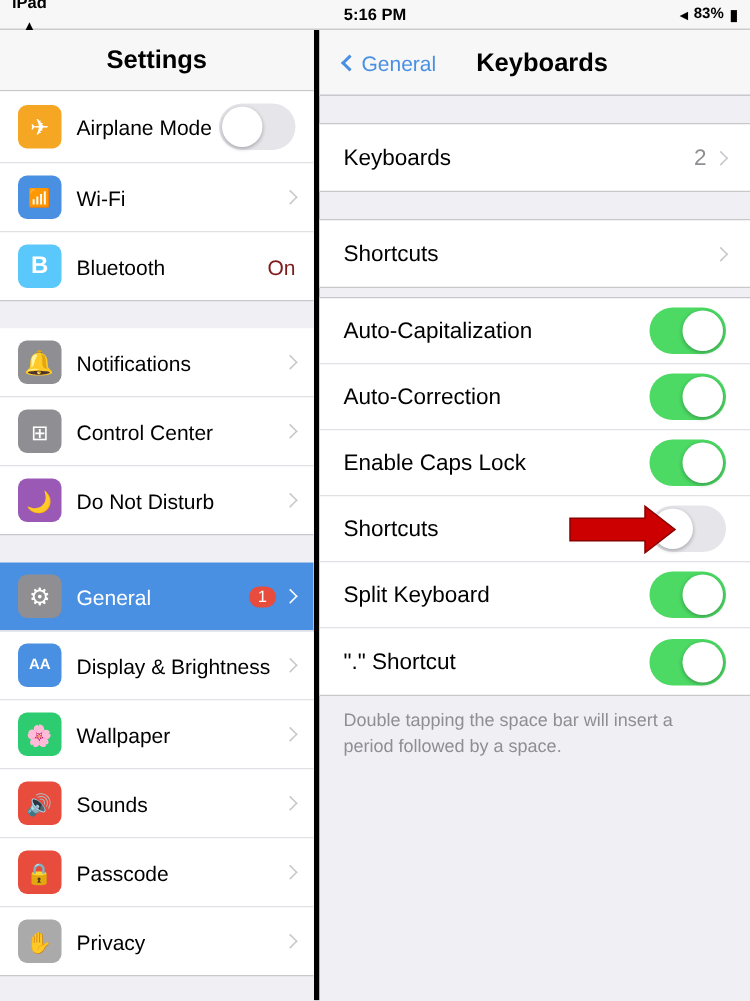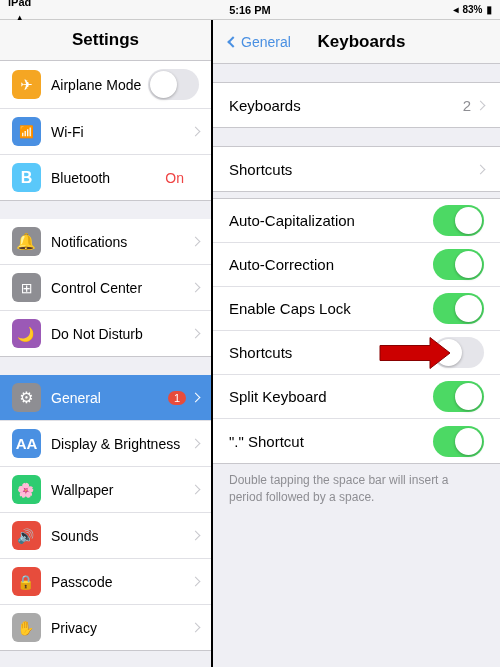--- a/index.html
+++ b/index.html
@@ -34,21 +34,21 @@
     .main-layout {
       display: flex;
       flex: 1;
       overflow: hidden;
     }
 
     
     .sidebar {
       width: 213px;
       background: #efeff4;
-      border-right: 2px solid #000000;
+      border-right: 4px solid #000000;
       overflow-y: auto;
       flex-shrink: 0;
     }
     .sidebar-header {
       background: #f7f7f7;
       border-bottom: 1px solid #c8c7cc;
       padding: 10px 16px;
       font-size: 17px;
       font-weight: 600;
       text-align: center;
@@ -107,22 +107,22 @@
     .item-badge {
       background: #e74c3c;
       color: #fff;
       border-radius: 10px;
       font-size: 11px;
       padding: 1px 6px;
       margin-right: 6px;
     }
     .item-value {
       font-size: 14px;
-      color: #ef4444;
-      margin-right: 15px;
+      color: #7f1d1d;
+      margin-right: 0;
     }
     .chevron-right {
       width: 7px;
       height: 7px;
       border-top: 1.5px solid #c7c7cc;
       border-right: 1.5px solid #c7c7cc;
       transform: rotate(45deg);
     }
     .sidebar-group-gap {
       height: 18px;
@@ -305,21 +305,21 @@
     <div class="sidebar-group-gap"></div>
 
     <div class="sidebar-section">
       <div class="sidebar-item active">
         <div class="item-icon" style="background:#8e8e93; font-size:16px;">⚙</div>
         <span class="item-label">General</span>
         <span class="item-badge">1</span>
         <div class="chevron-right" style="border-color:#fff;"></div>
       </div>
       <div class="sidebar-item">
-        <div class="item-icon icon-blue" style="font-size:15px; font-weight:bold;">AA</div>
+        <div class="item-icon icon-blue" style="font-size:10px; font-weight:bold;">AA</div>
         <span class="item-label">Display &amp; Brightness</span>
         <div class="chevron-right"></div>
       </div>
       <div class="sidebar-item">
         <div class="item-icon icon-teal" style="font-size:14px;">🌸</div>
         <span class="item-label">Wallpaper</span>
         <div class="chevron-right"></div>
       </div>
       <div class="sidebar-item">
         <div class="item-icon icon-red" style="font-size:14px;">🔊</div>

